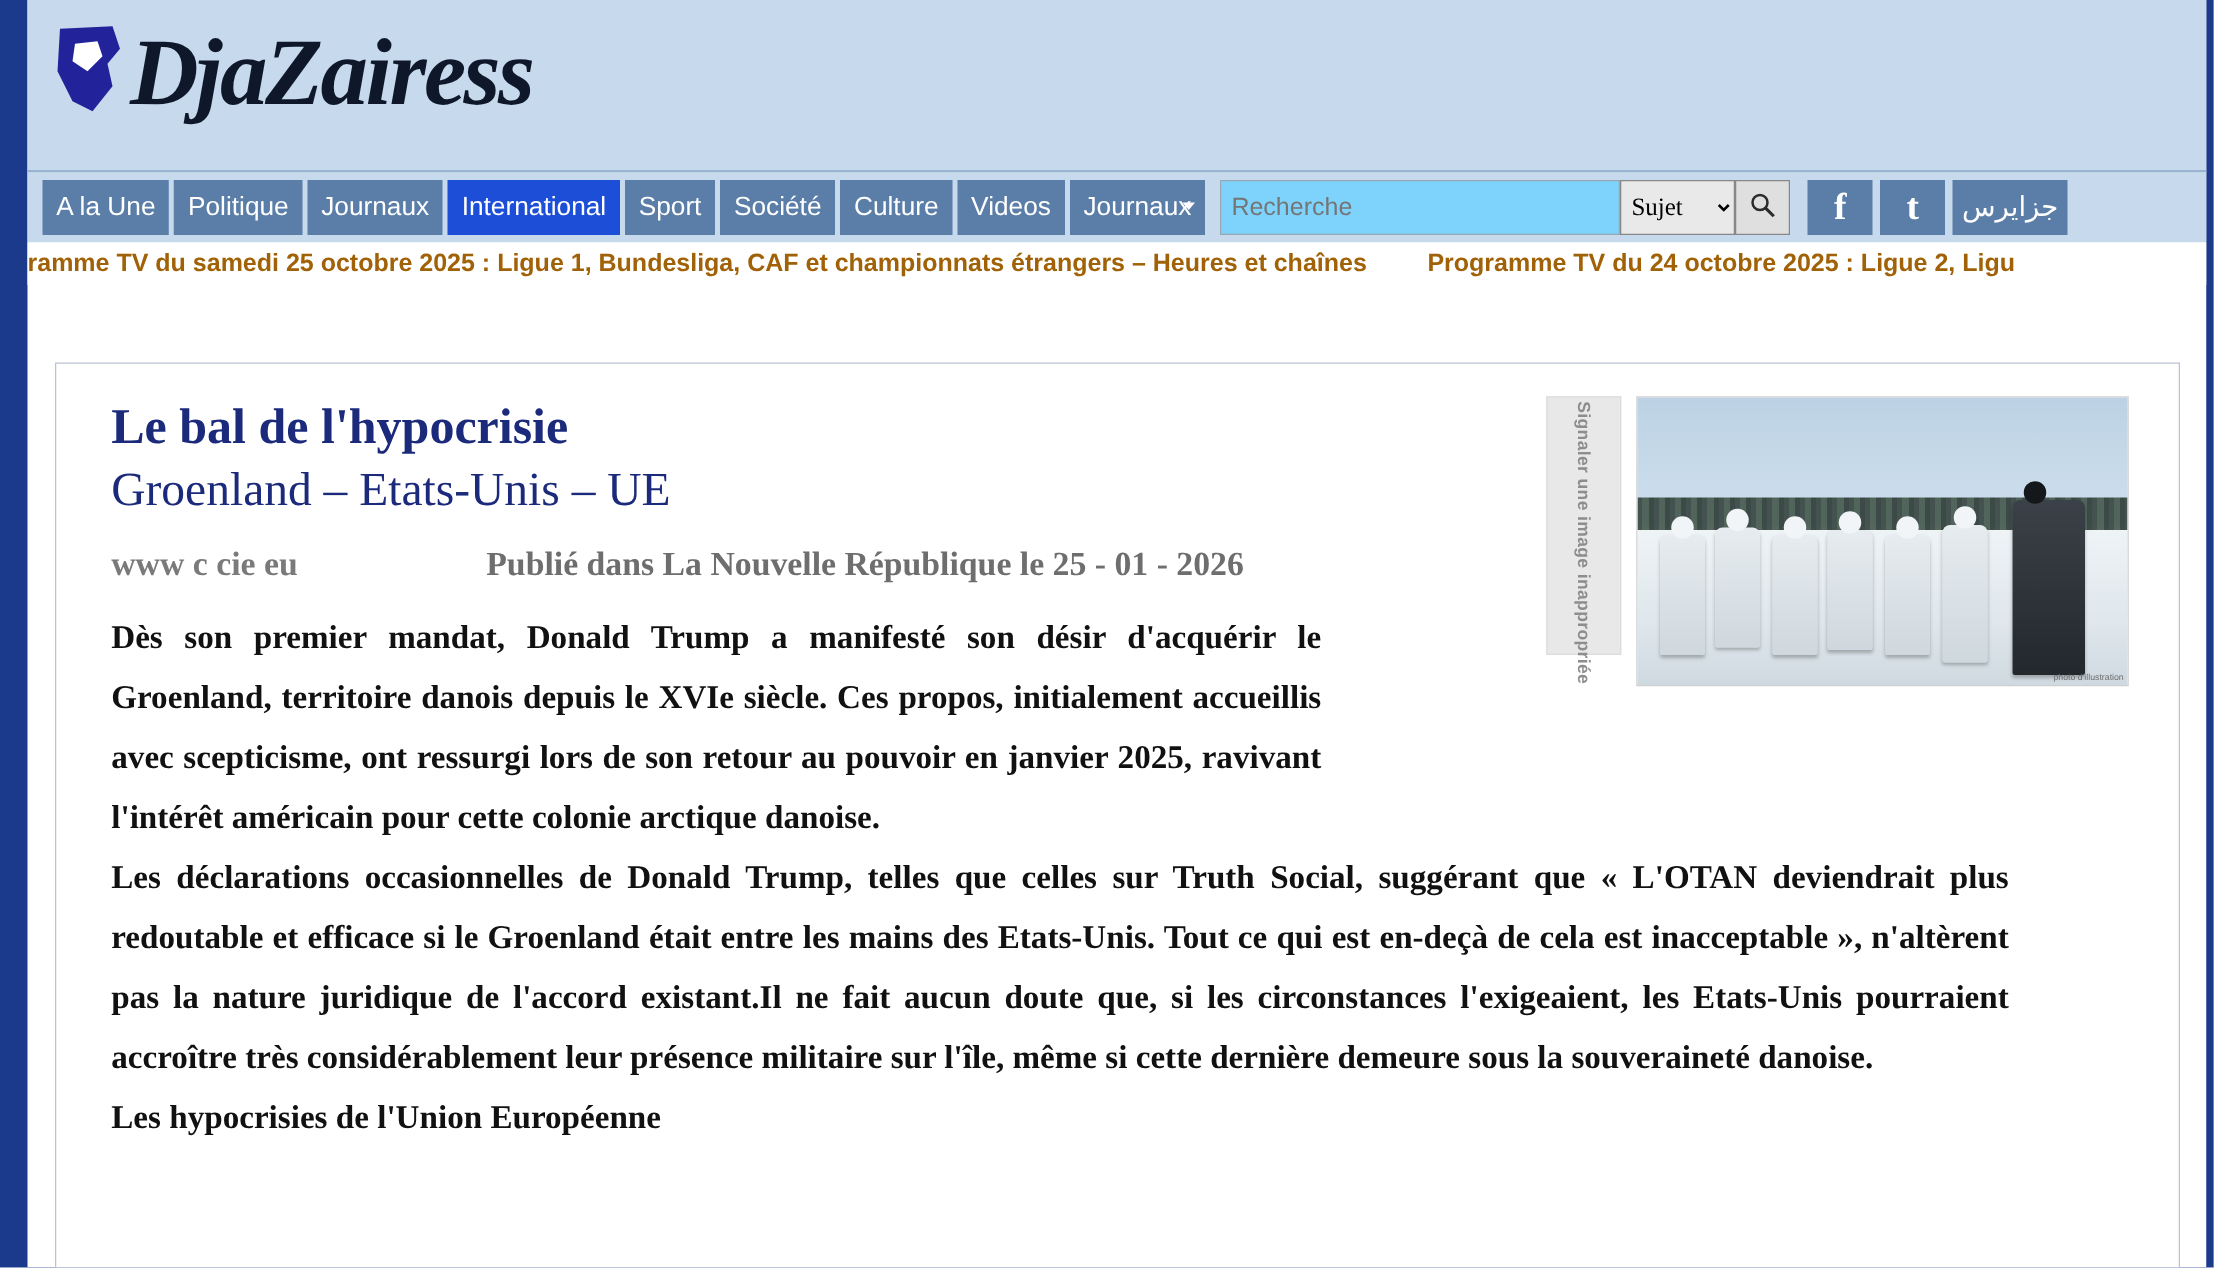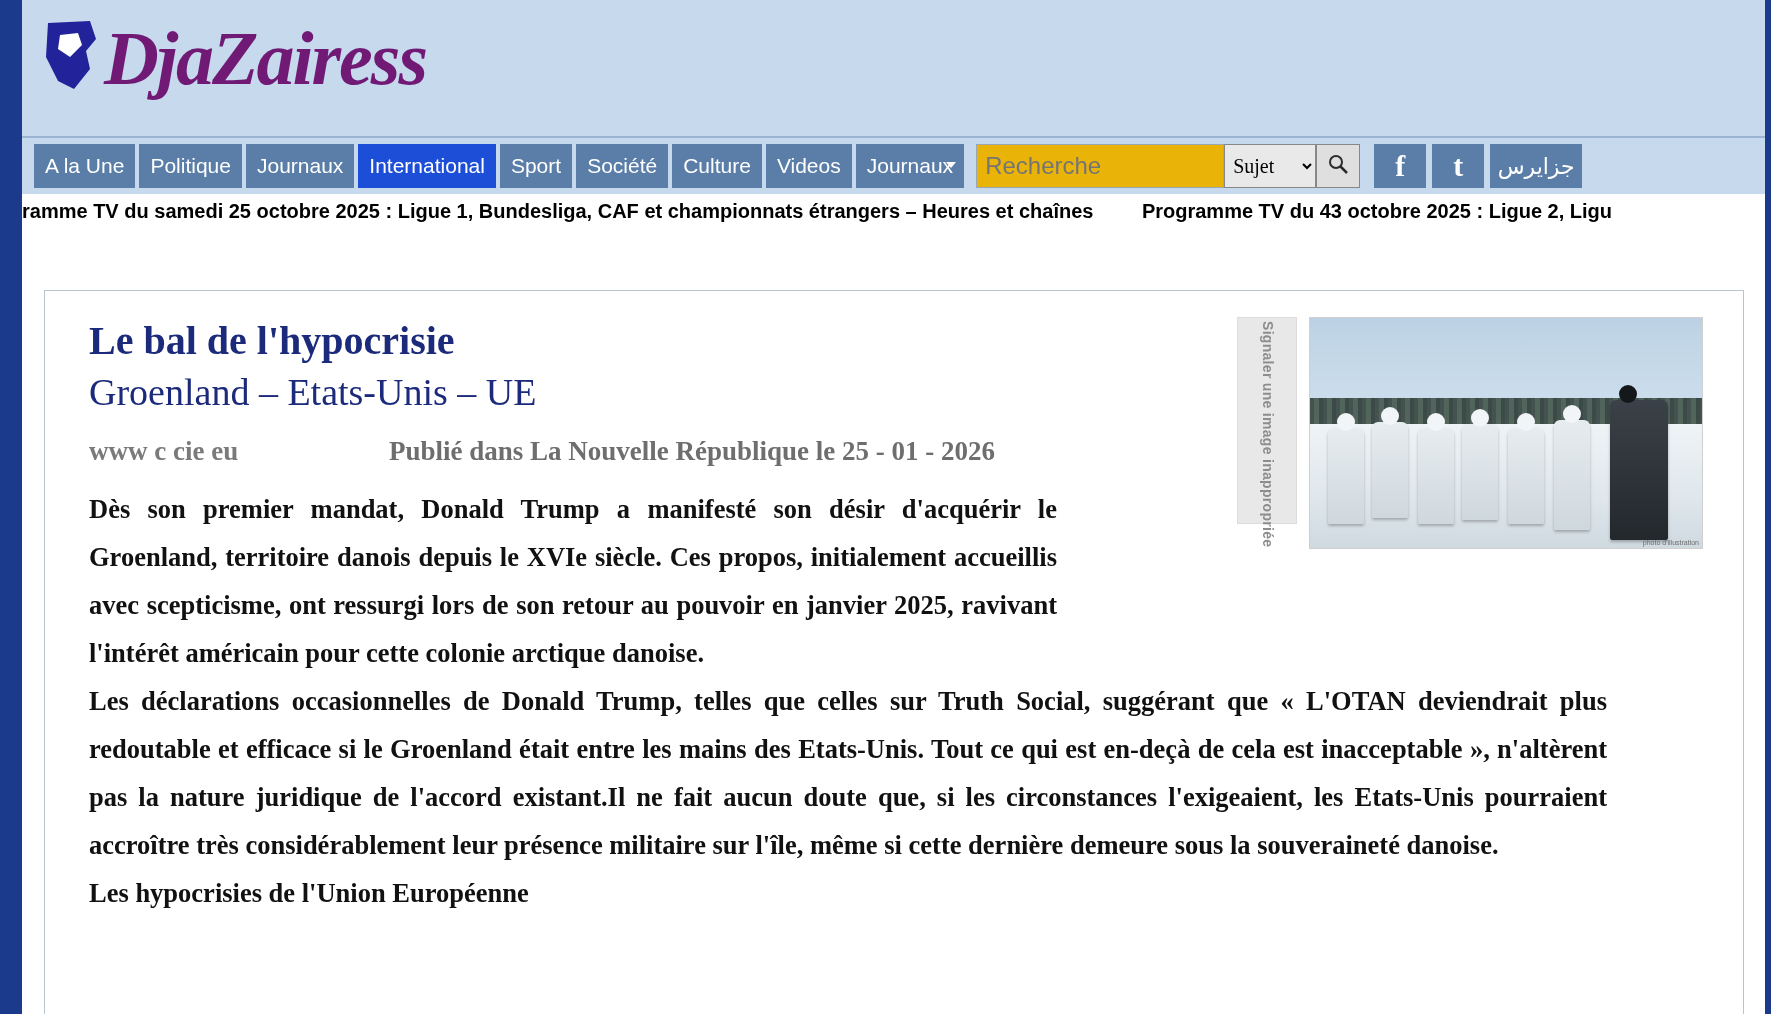--- a/index.html
+++ b/index.html
@@ -65,21 +65,21 @@
     height: 82px;
     position: relative;
     margin-right: 2px;
   }
   .logo-glyph svg { display:block; }
   .logo-text {
     font-family: "Liberation Serif", serif;
     font-weight: bold;
     font-style: italic;
     font-size: 76px;
-    color: #701a75;
+    color: #0f172a;
     letter-spacing: -2px;
     line-height: 82px;
   }
 
   
   .navbar {
     position: absolute;
     left: 22px;
     top: 138px;
     width: 1743px;
@@ -121,26 +121,26 @@
     border-top: 6px solid #ffffff;
   }
 
   .search-wrap {
     display: flex;
     align-items: stretch;
     margin-left: 8px;
     height: 44px;
   }
   .search-input {
-    width: 248px;
+    width: 320px;
     height: 44px;
     box-sizing: border-box;
     border: 1px solid #9aa6b2;
-    background: #eab308;
-    font-size: 24px;
+    background: #7dd3fc;
+    font-size: 20px;
     color: #555;
     padding: 0 8px;
     outline: none;
     font-family: "Liberation Sans", sans-serif;
   }
   .search-select {
     height: 44px;
     box-sizing: border-box;
     border: 1px solid #888;
     background: #e9e9e9;
@@ -193,21 +193,21 @@
     left: 22px;
     top: 194px;
     width: 1743px;
     height: 34px;
     background: #ffffff;
     overflow: hidden;
     white-space: nowrap;
   }
   .ticker-item {
     display: inline-block;
-    color: #000000;
+    color: #a16207;
     font-weight: bold;
     font-size: 20px;
     line-height: 34px;
     padding-right: 44px;
   }
 
   
   .card {
     position: absolute;
     left: 44px;
@@ -398,21 +398,21 @@
       <div class="social">
         <div class="social-btn">f</div>
         <div class="social-btn">t</div>
         <div class="social-btn arabic">جزايرس</div>
       </div>
     </div>
   </div>
 
   <div class="ticker">
     <span class="ticker-item">ramme TV du samedi 25 octobre 2025 : Ligue 1, Bundesliga, CAF et championnats étrangers – Heures et chaînes</span>
-    <span class="ticker-item">Programme TV du 43 octobre 2025 : Ligue 2, Ligu</span>
+    <span class="ticker-item">Programme TV du 24 octobre 2025 : Ligue 2, Ligu</span>
   </div>
 
   <div class="card">
     <div class="card-pad">
 
       <div class="media">
         <div class="report-flag">
           <span>Signaler une image inappropriée</span>
         </div>
         <div class="photo">

